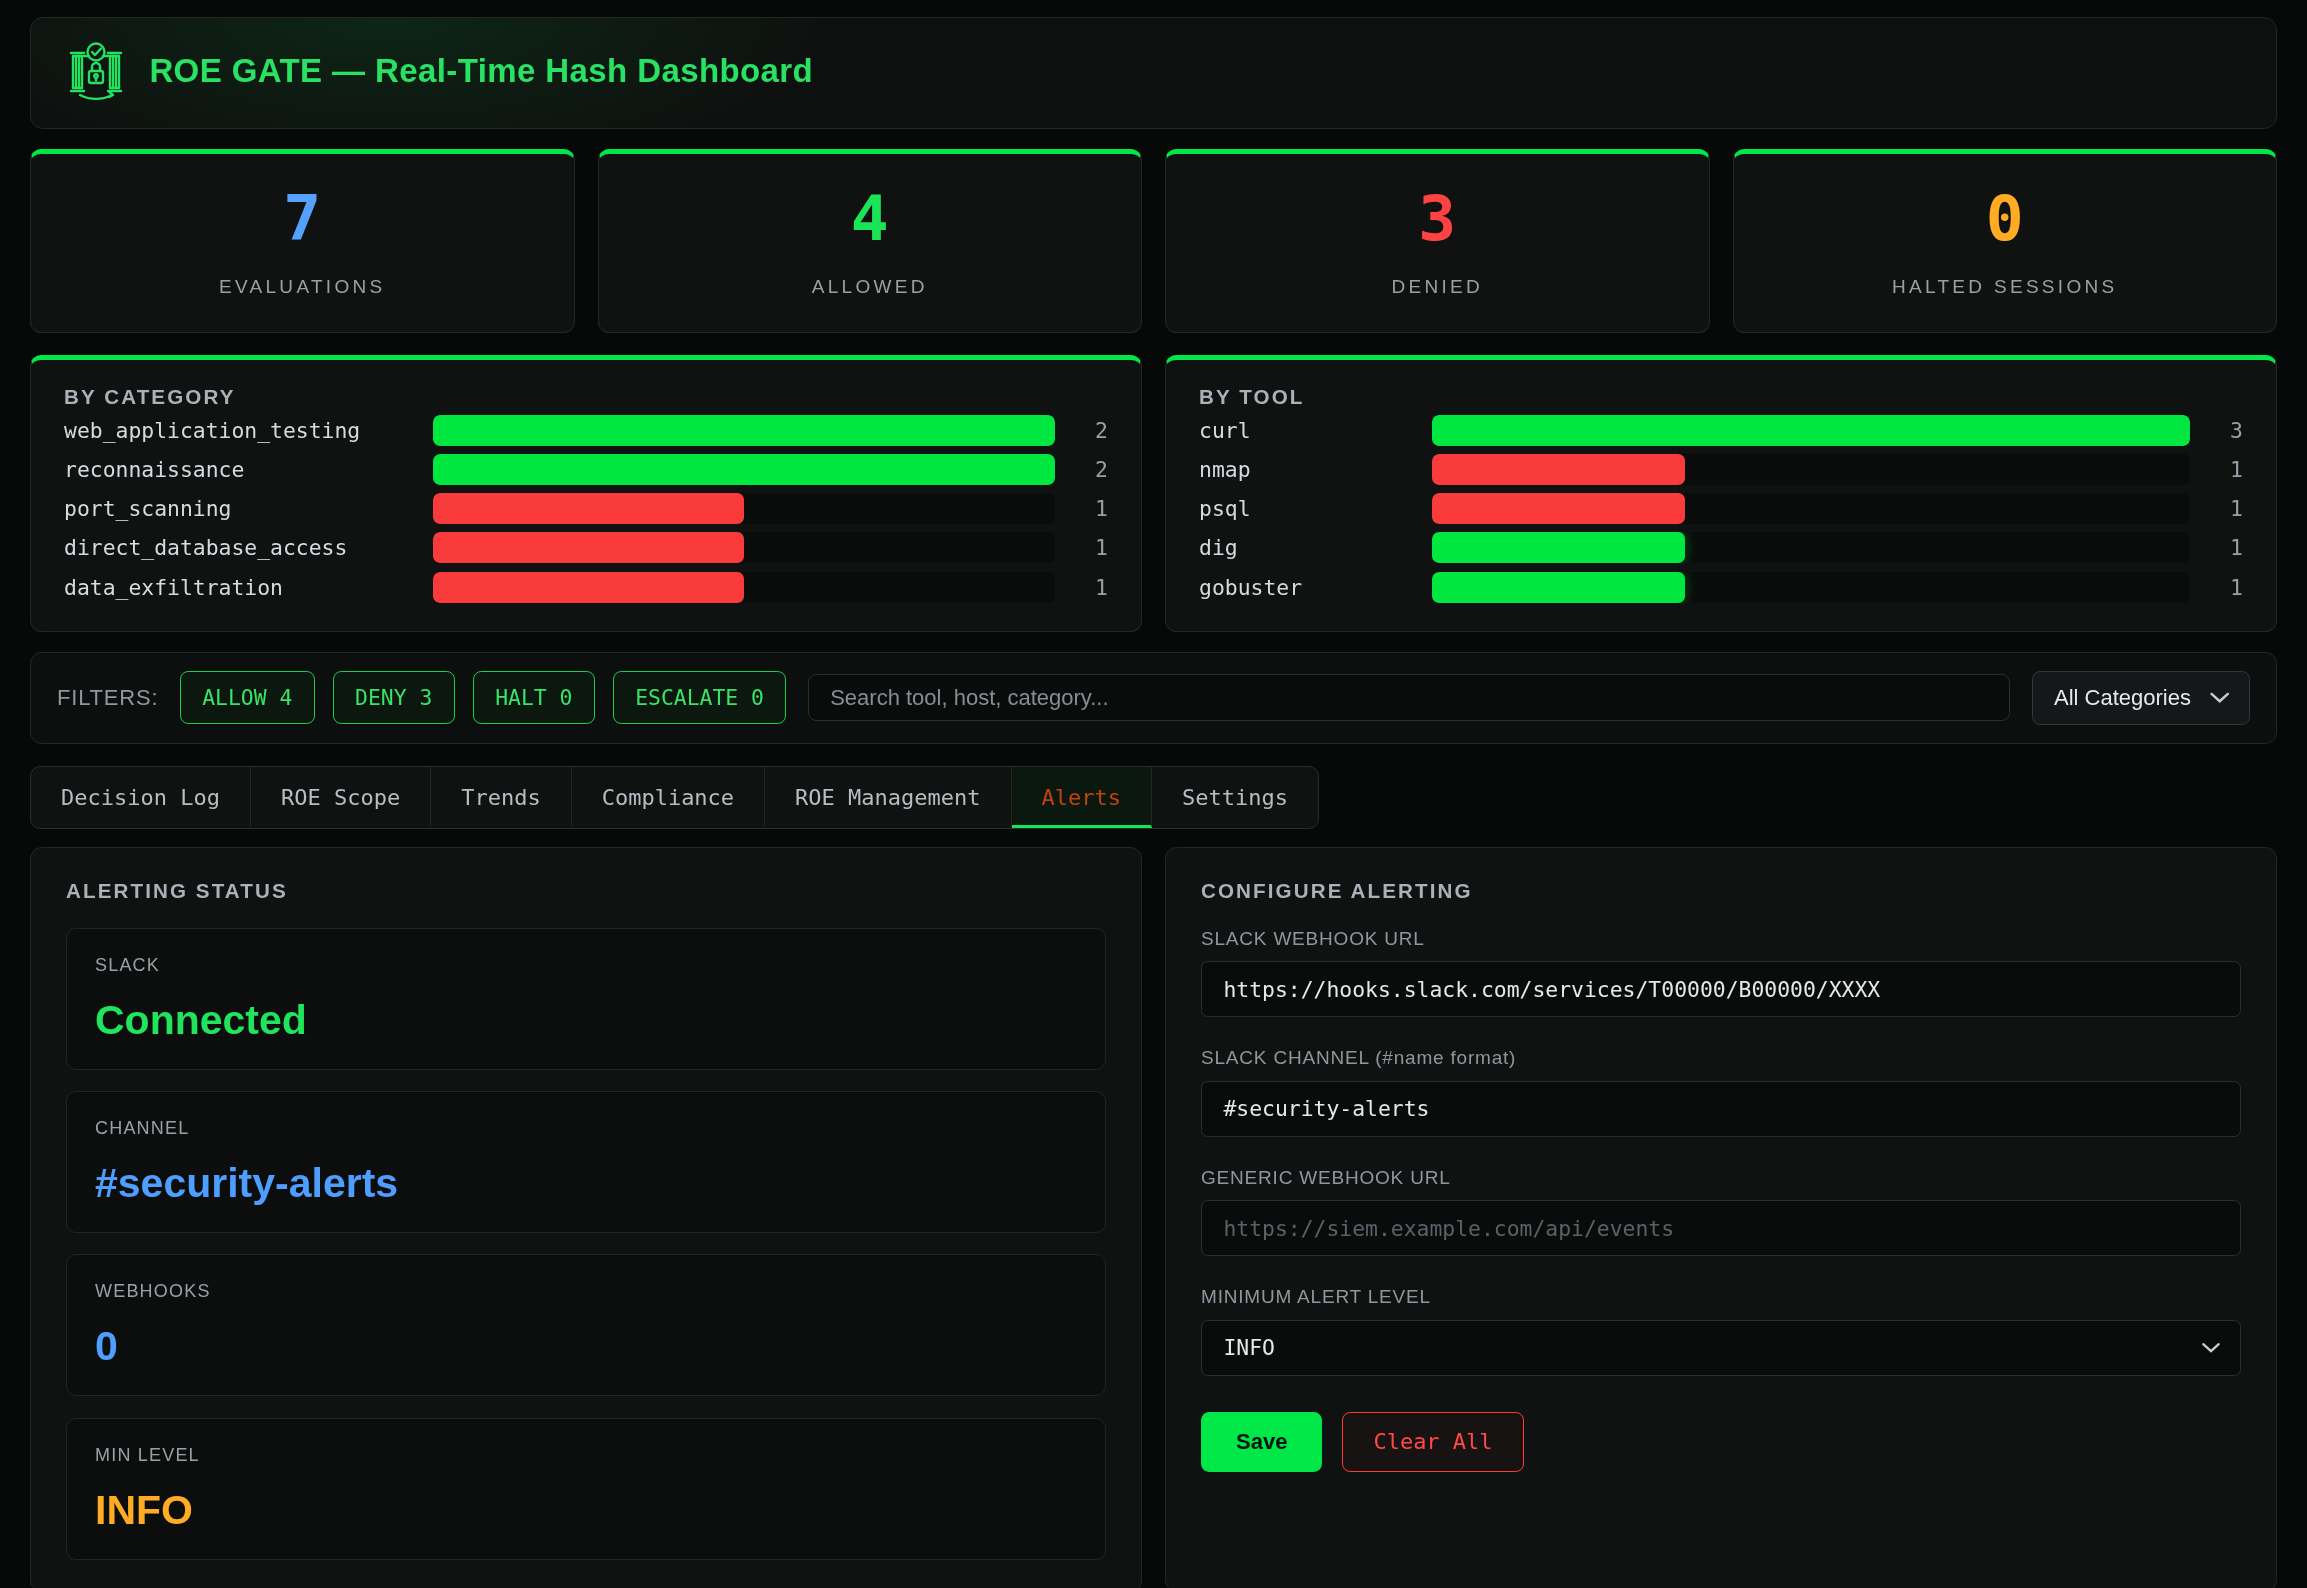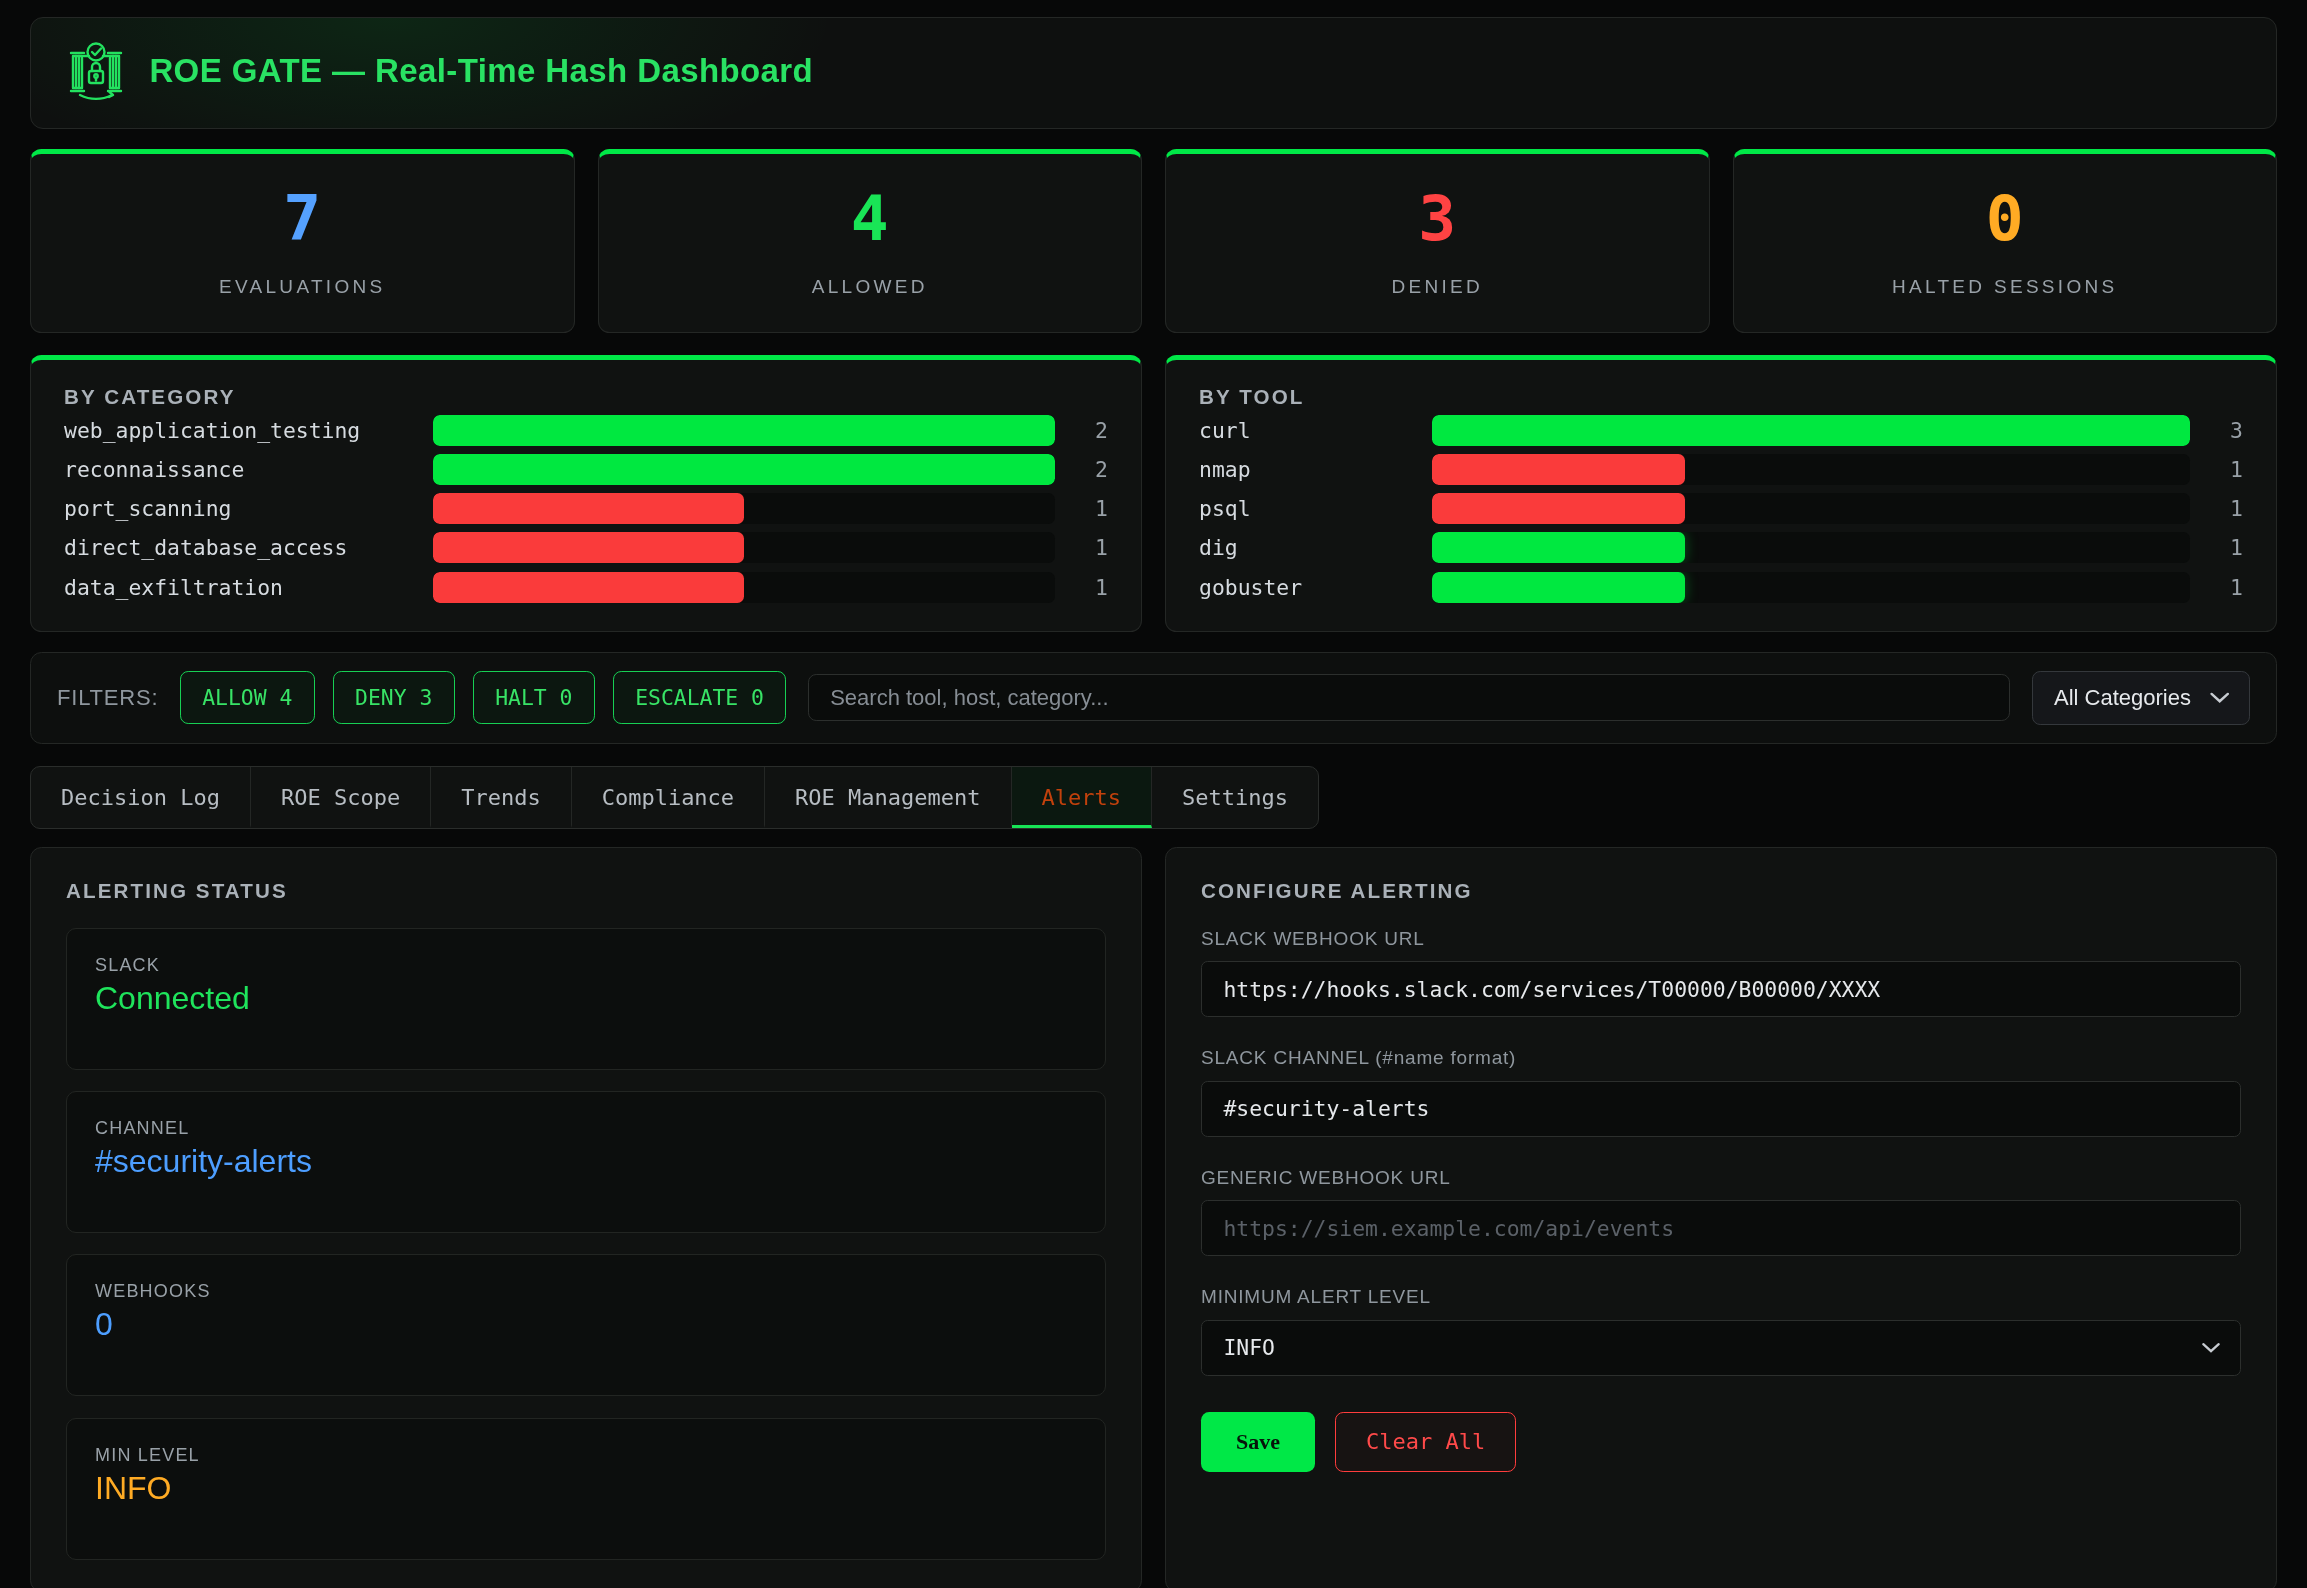--- a/index.html
+++ b/index.html
@@ -63,33 +63,33 @@
   .tab:last-child{border-right:none}
   .tab.active{color:#c2410c;background:#0b1810;border-bottom-color:#17e456}
 
   
   .content{display:grid;grid-template-columns:1fr 1fr;gap:23px;margin-top:18px}
   .panel{background:#101211;border:0.8px solid #242725;border-radius:11.5px;padding:31px 35px;
          min-height:589px;box-sizing:border-box}
   .status-grid{display:grid;grid-template-columns:1fr;gap:21.4px;margin-top:25px}
   .scard{background:#0c0e0d;border:0.8px solid #222522;border-radius:10px;padding:26px 28px;height:142px;box-sizing:border-box}
   .scard .sl{font-size:18px;color:#99a1a8;letter-spacing:1.2px}
-  .scard .sv{margin-top:4px;font-size:32px;font-weight:normal}
+  .scard .sv{margin-top:21px;font-size:41px;font-weight:bold}
   .c-green{color:#1fe45c}.c-blue{color:#4d9eff}.c-amber{color:#ffab24}
 
   .field-label{font-size:19px;color:#8f979e;letter-spacing:0.8px;margin:30px 0 11.5px}
   .field-label:first-of-type{margin-top:25px}
   .tinput{width:100%;box-sizing:border-box;height:56px;background:#0a0c0b;border:0.8px solid #2c2f2d;border-radius:6.6px;
           color:#e6e9ec;font-family:"DejaVu Sans Mono",monospace;font-size:21.4px;padding:0 21.4px;outline:none}
   .tinput::placeholder{color:#5b6168}
   .selectwrap.wide{display:block}
   .selectwrap.wide select{width:100%;background:#0a0c0b;border:0.8px solid #2c2f2d;border-radius:6.6px;height:56px;
           font-family:"DejaVu Sans Mono",monospace;font-size:21.4px}
   .btnrow{display:flex;gap:20px;margin-top:36px}
-  .save{background:#00e847;color:#06130a;font-family:Liberation Serif, serif;font-size:22px;font-weight:bold;
+  .save{background:#00e847;color:#06130a;font-family:Liberation Sans, sans-serif;font-size:22px;font-weight:bold;
         border:none;border-radius:8.2px;padding:17.3px 35px;cursor:pointer}
   .clearall{background:rgba(255,61,61,0.03);color:#ff4a4a;font-family:"DejaVu Sans Mono",monospace;font-size:22px;
         border:1.6px solid #ff3d3d;border-radius:8.2px;padding:15.7px 30px;cursor:pointer}
 </style>
 </head>
 <body>
 
 <div class="page">
 
   

